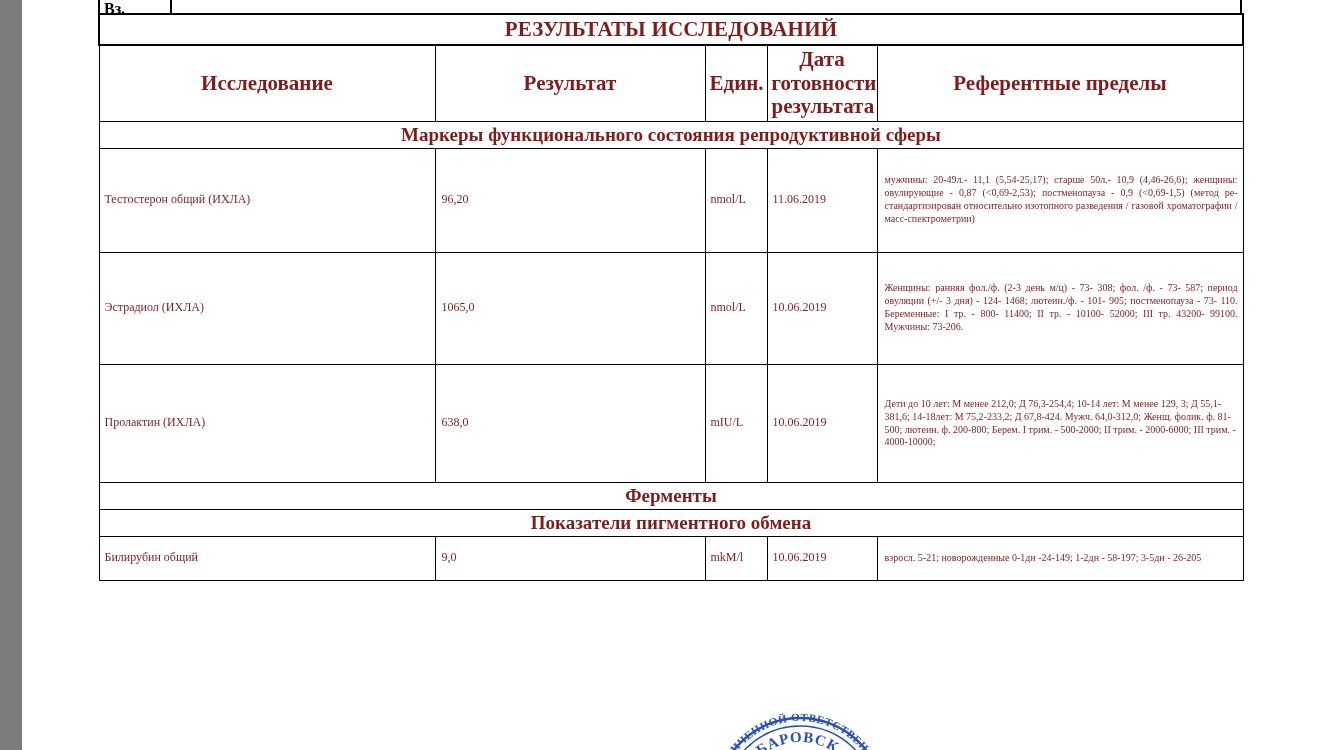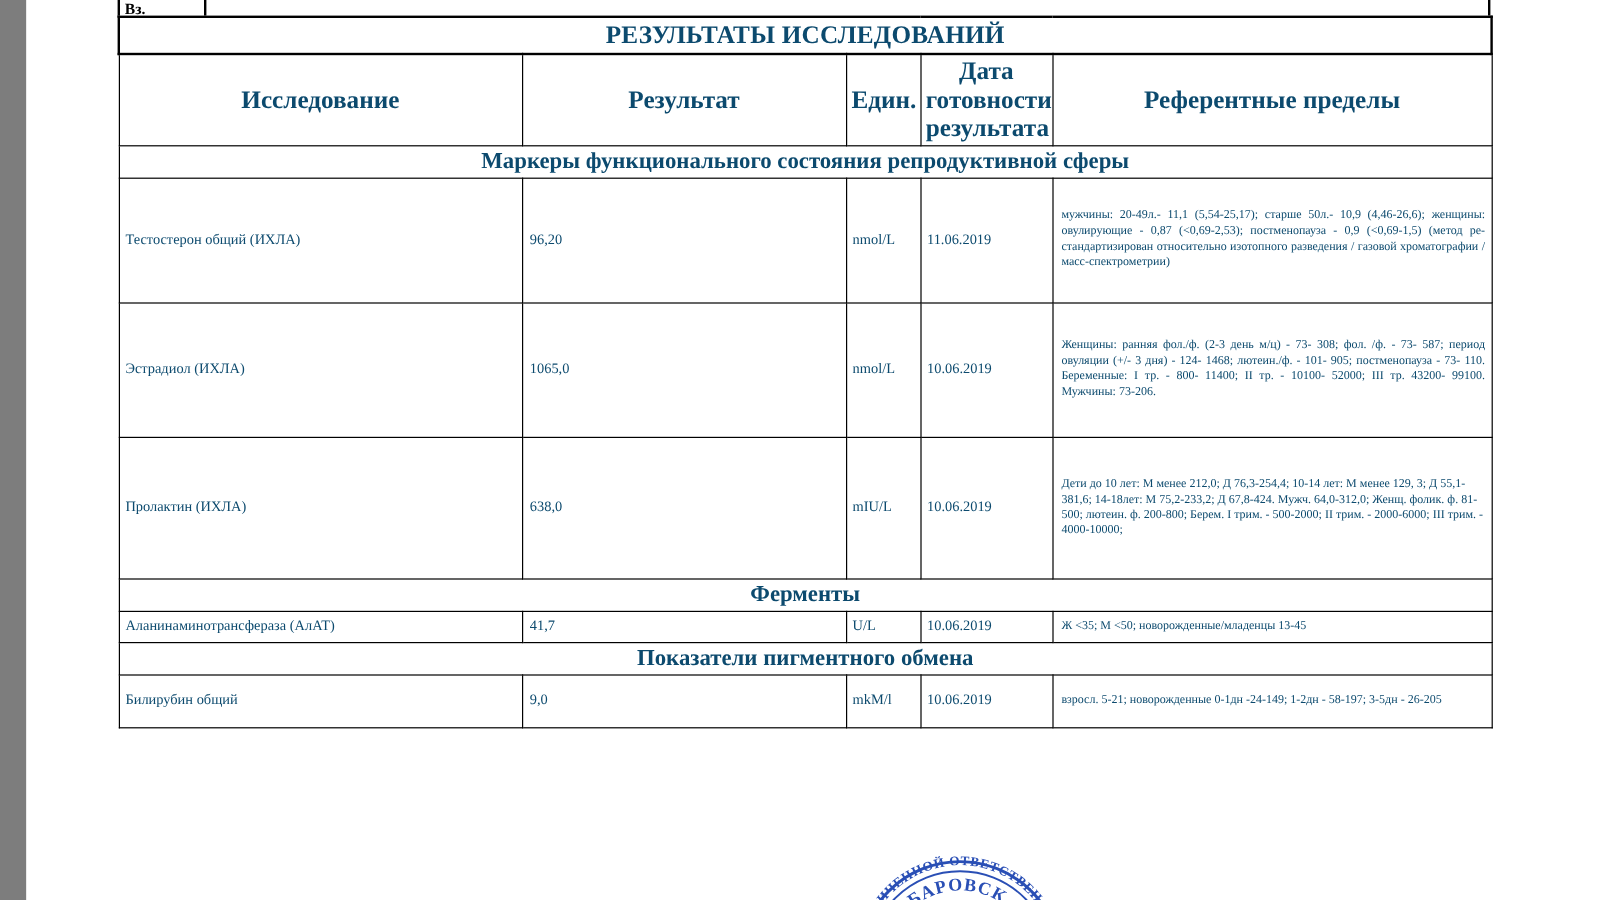--- a/index.html
+++ b/index.html
@@ -49,39 +49,39 @@
     box-sizing: border-box;
   }
   .toprow .tcell1 {
     position: absolute;
     left: 0; top: 0;
     width: 72px;
     height: 14px;
     border-right: 2px solid #000;
     box-sizing: border-box;
     font-weight: bold;
-    font-size: 13px;
+    font-size: 16px;
     padding-left: 4px;
     color: #000;
     overflow: hidden;
   }
   table.results {
     position: absolute;
     left: 76px;
     top: 13px;
     width: 1144px;
     border-collapse: collapse;
     table-layout: fixed;
     background: #fff;
   }
   table.results td, table.results th {
     border: 1px solid #000;
     vertical-align: middle;
     padding: 2px 4px;
-    color: #0c4a6e;
+    color: #7f1d1d;
   }
   table.results .outer {
     border: 2px solid #000;
   }
   .title-row td {
     text-align: center;
     font-weight: bold;
     font-size: 21px;
     padding: 4px 0 5px 0;
     letter-spacing: .2px;
@@ -209,27 +209,20 @@
           <td class="value">638,0</td>
           <td class="unit">mIU/L</td>
           <td class="date">10.06.2019</td>
           <td class="ref center-ref">Дети до 10 лет: М менее 212,0; Д 76,3-254,4; 10-14 лет: М менее 129, 3; Д 55,1-381,6;  14-18лет: М 75,2-233,2; Д 67,8-424. Мужч. 64,0-312,0; Женщ. фолик. ф.  81-500; лютеин. ф.  200-800; Берем. I трим. - 500-2000; II трим. - 2000-6000; III трим. - 4000-10000;</td>
         </tr>
 
         <tr class="section-row">
           <td colspan="5">Ферменты</td>
         </tr>
 
-        <tr class="data-row short">
-          <td class="name">Аланинаминотрансфераза (АлАТ)</td>
-          <td class="value">41,7</td>
-          <td class="unit">U/L</td>
-          <td class="date">10.06.2019</td>
-          <td class="ref center-ref">Ж &lt;35;  М &lt;50;   новорожденные/младенцы 13-45</td>
-        </tr>
 
 
 
         <tr class="section-row">
           <td colspan="5">Показатели пигментного обмена</td>
         </tr>
 
         <tr class="data-row" style="height:44px">
           <td class="name">Билирубин общий</td>
           <td class="value">9,0</td>

